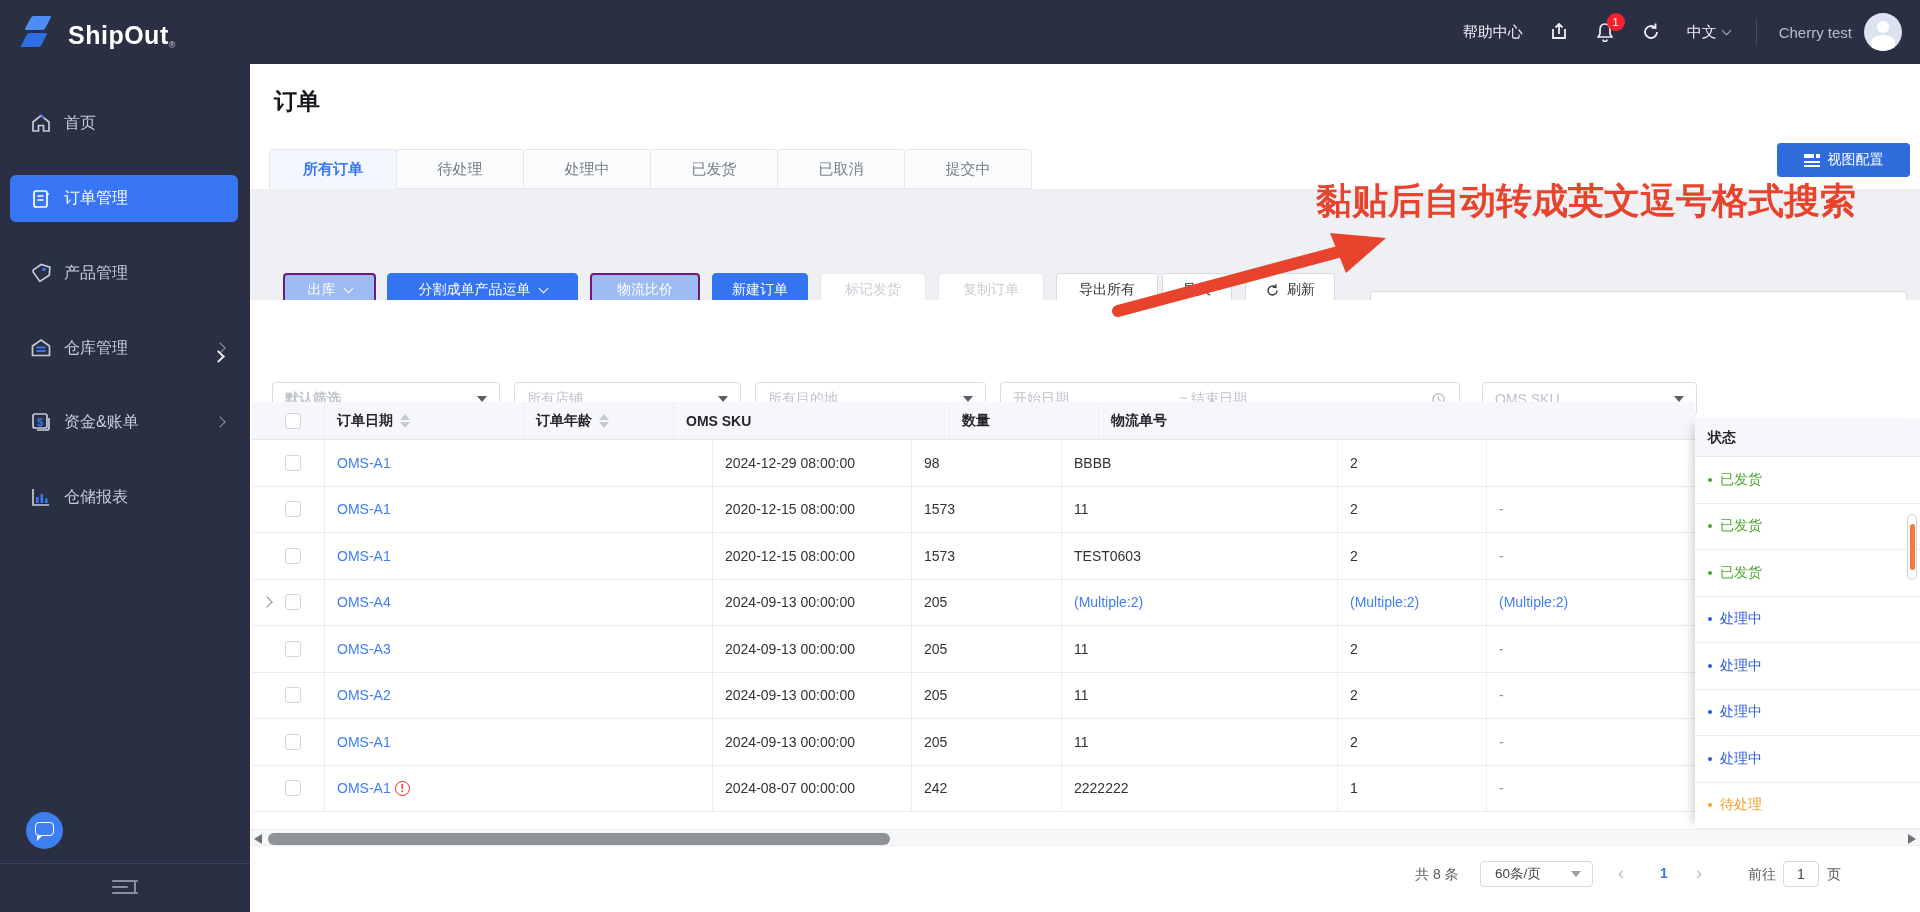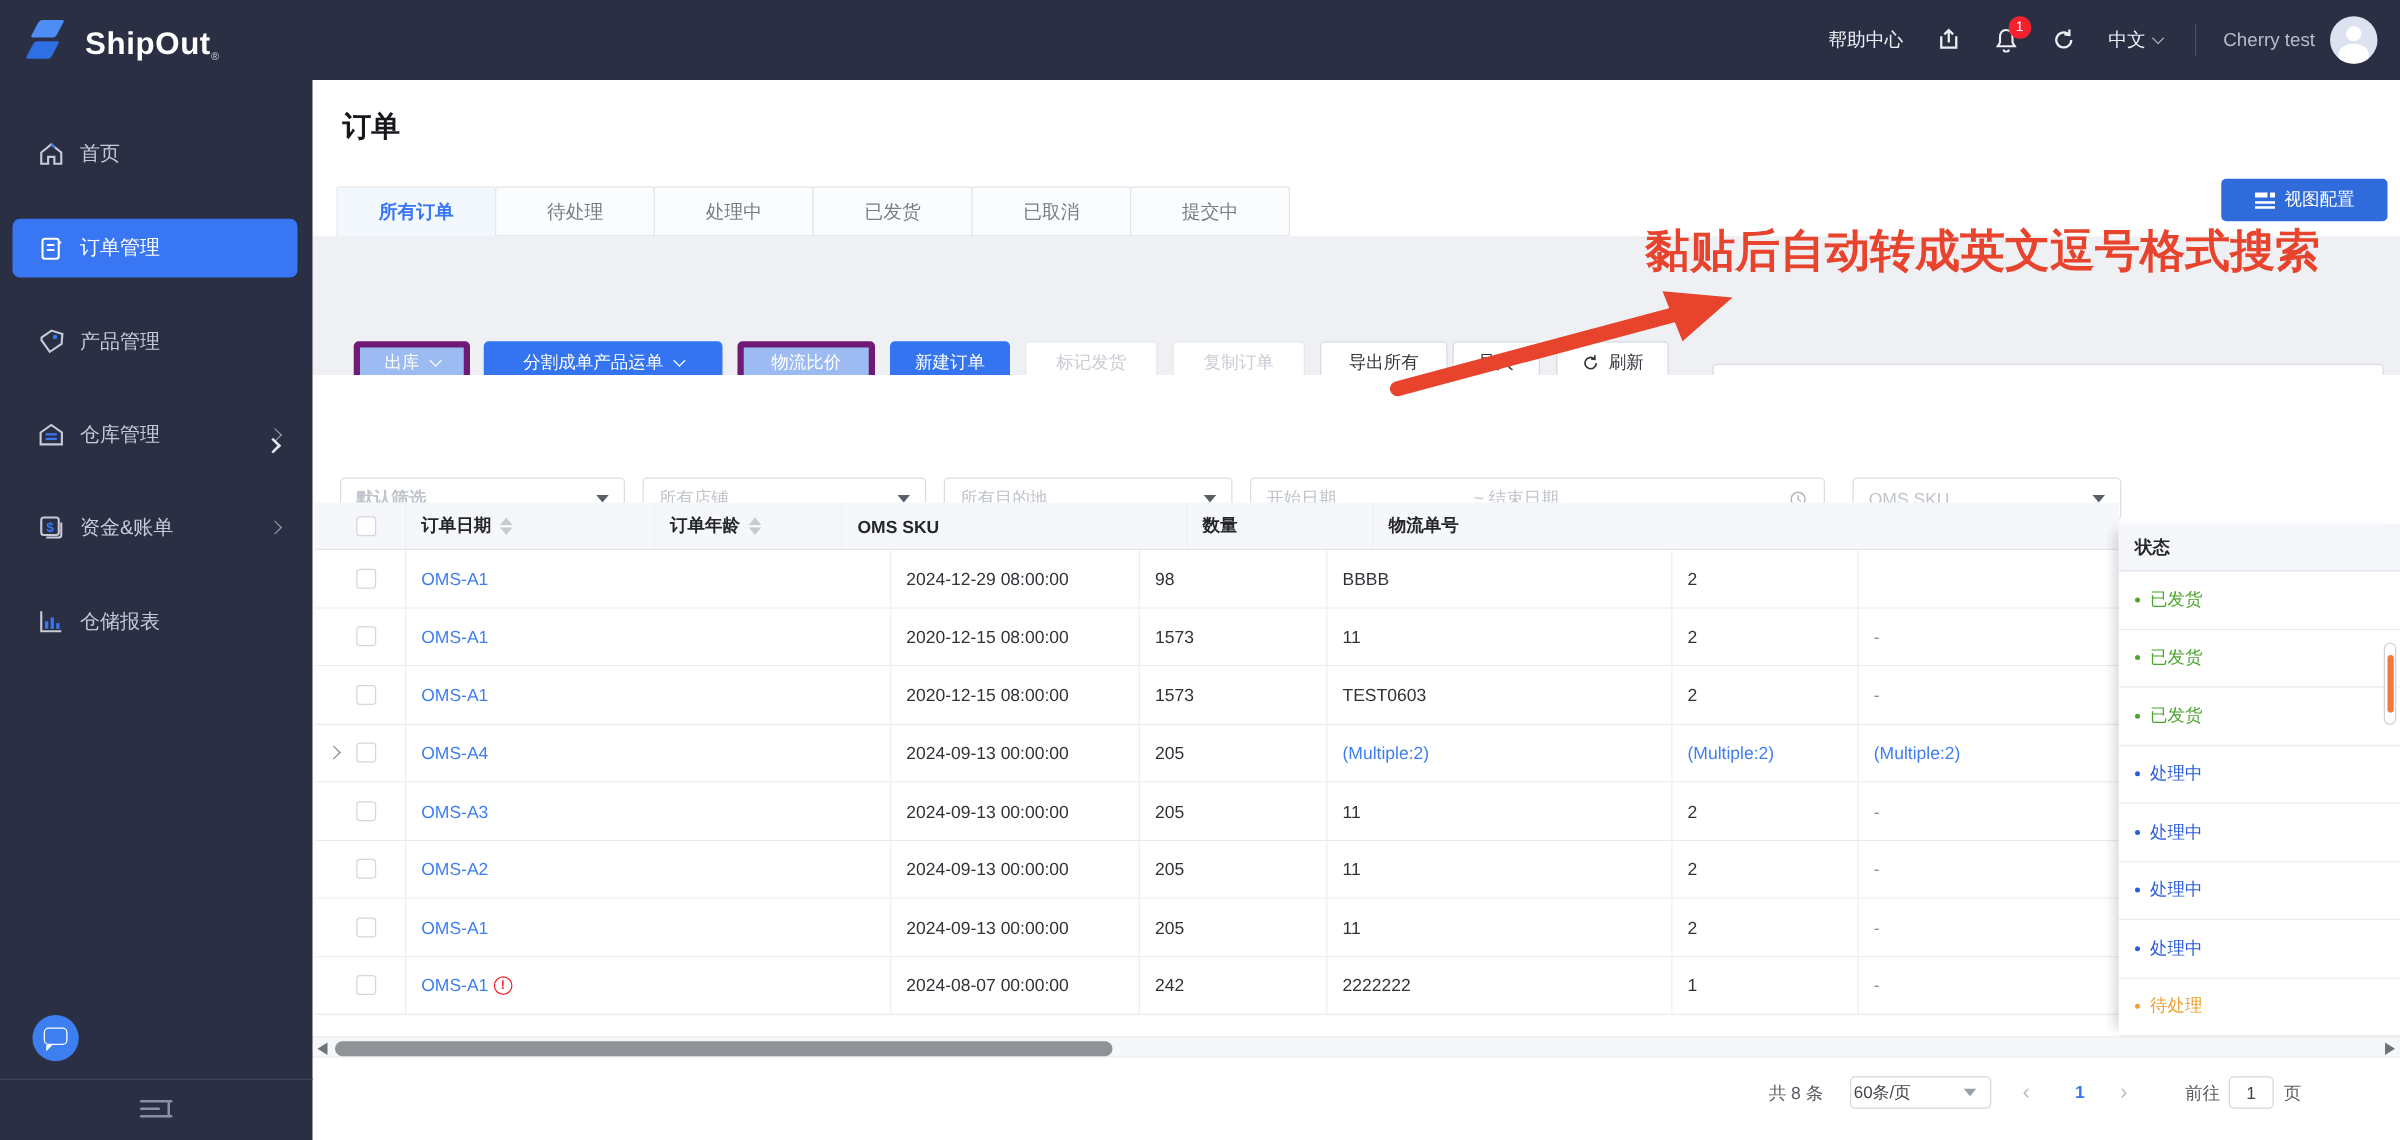--- a/index.html
+++ b/index.html
@@ -50,21 +50,21 @@
 
   
   .tabs { position:absolute; left:20px; top:85px; display:flex; }
   .tab { width:128px; height:40px; border:1px solid #e3e6ea; margin-left:-1px; background:#fbfcfd; color:#787c85; font-size:15px; display:flex; align-items:center; justify-content:center; cursor:pointer; border-radius:3px 3px 0 0; }
   .tab.active { background:#f3f8fe; color:#3876f3; font-weight:bold; border-bottom-color:transparent; }
 
   
   .toolbar { position:absolute; left:0; top:125px; width:1670px; height:111px; background:#eef0f4; }
   .btn { position:absolute; height:34px; border-radius:4px; font-size:14px; display:flex; align-items:center; justify-content:center; cursor:pointer; white-space:nowrap; }
   .btn-primary { background:#3474f0; color:#fff; border:1px solid #3474f0; }
-  .btn-light { background:#9cbbf3; color:#fff; border:5px solid #701a75; }
+  .btn-light { background:#9cbbf3; color:#fff; border:2px solid #701a75; }
   .btn-plain { background:#fff; color:#33363c; border:1px solid #d6dae0; }
   .btn-disabled { background:#fff; color:#c9cdd4; border:1px solid #e5e8ec; cursor:not-allowed; }
   .btn .bchev { display:inline-block; width:7px; height:7px; border-right:1.6px solid #fff; border-bottom:1.6px solid #fff; transform:rotate(45deg); margin-left:9px; margin-top:-4px; }
   .search-box { position:absolute; left:1120px; top:102px; width:537px; height:35px; background:#fff; border:1px solid #d9dce1; border-radius:4px; display:flex; align-items:center; }
   .search-box input { border:none; outline:none; flex:1; font-size:14.5px; color:#2b2e33; background:transparent; font-family:inherit; }
   .mag { position:relative; width:16px; height:16px; margin:0 9px 0 13px; }
   .mag .lens { position:absolute; left:0; top:0; width:11px; height:11px; border:1.7px solid #b3b8c0; border-radius:50%; }
   .mag .hdl { position:absolute; left:11px; top:11px; width:6px; height:1.7px; background:#b3b8c0; transform:rotate(45deg); }
 
   
@@ -106,21 +106,21 @@
 
   
   .hscroll { position:absolute; left:0; top:765px; width:1670px; height:17px; background:#f6f7f8; border-top:1px solid #ebedef; border-bottom:1px solid #ebedef; }
   .h-thumb { position:absolute; left:18px; top:2.5px; width:622px; height:12px; border-radius:6px; background:#8f9296; cursor:pointer; }
   .h-arrow-l { position:absolute; left:4px; top:4px; width:0; height:0; border-top:5px solid transparent; border-bottom:5px solid transparent; border-right:8px solid #6f7276; cursor:pointer; }
   .h-arrow-r { position:absolute; right:4px; top:4px; width:0; height:0; border-top:5px solid transparent; border-bottom:5px solid transparent; border-left:8px solid #6f7276; cursor:pointer; }
 
   
   .pager { position:absolute; left:0; top:797px; width:1670px; height:28px; font-size:14px; color:#595c63; }
   .pg-total { position:absolute; left:1165px; top:5px; }
-  .pg-size { position:absolute; left:1230px; top:0; width:113px; height:26px; border:1px solid #d5d8dd; border-radius:4px; background:#fff; display:flex; align-items:center; padding-left:2px; font-size:13.5px; color:#42464d; cursor:pointer; }
+  .pg-size { position:absolute; left:1230px; top:0; width:113px; height:26px; border:1px solid #d5d8dd; border-radius:4px; background:#fff; display:flex; align-items:center; padding-left:14px; font-size:13.5px; color:#42464d; cursor:pointer; }
   .pg-size .ftri { position:absolute; right:11px; width:0; height:0; border-left:5px solid transparent; border-right:5px solid transparent; border-top:6px solid #9aa0a8; }
   .pg-prev { position:absolute; left:1368px; top:2px; color:#b9bec6; font-size:18px; cursor:pointer; }
   .pg-cur { position:absolute; left:1410px; top:4px; color:#3876f3; font-weight:bold; cursor:pointer; }
   .pg-next { position:absolute; left:1446px; top:2px; color:#b9bec6; font-size:18px; cursor:pointer; }
   .pg-goto { position:absolute; left:1498px; top:5px; }
   .pg-input { position:absolute; left:1533px; top:0; width:36px; height:26px; border:1px solid #d5d8dd; border-radius:4px; text-align:center; font-size:14px; color:#42464d; outline:none; font-family:inherit; }
   .pg-unit { position:absolute; left:1577px; top:5px; }
 
   
   .view-config { position:absolute; left:1777px; top:143px; width:133px; height:34px; background:#2f6bdb; border-radius:4px; color:#fff; font-size:14px; display:flex; align-items:center; justify-content:center; cursor:pointer; z-index:45; }

